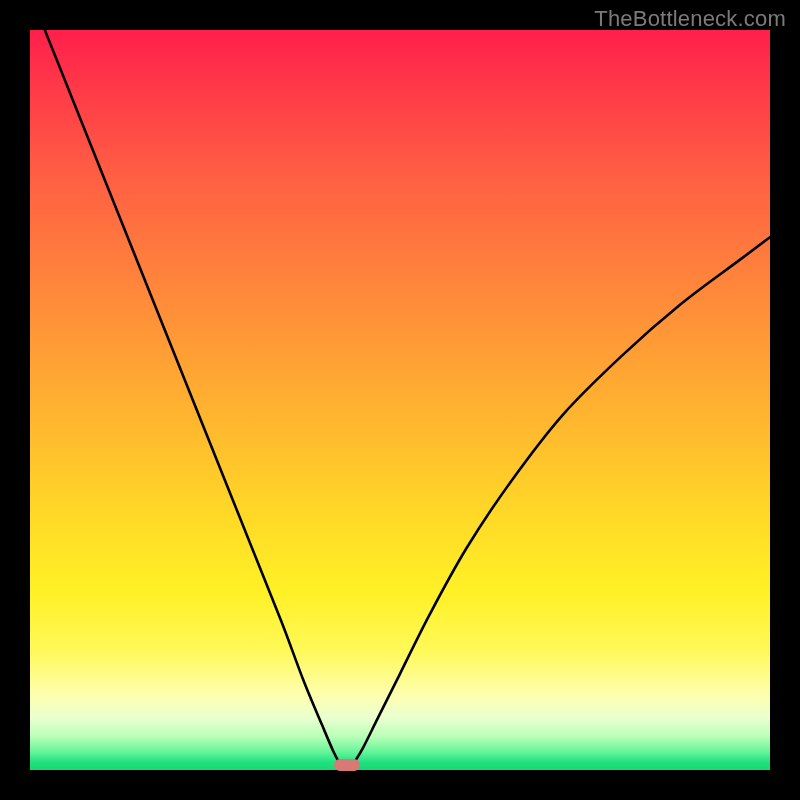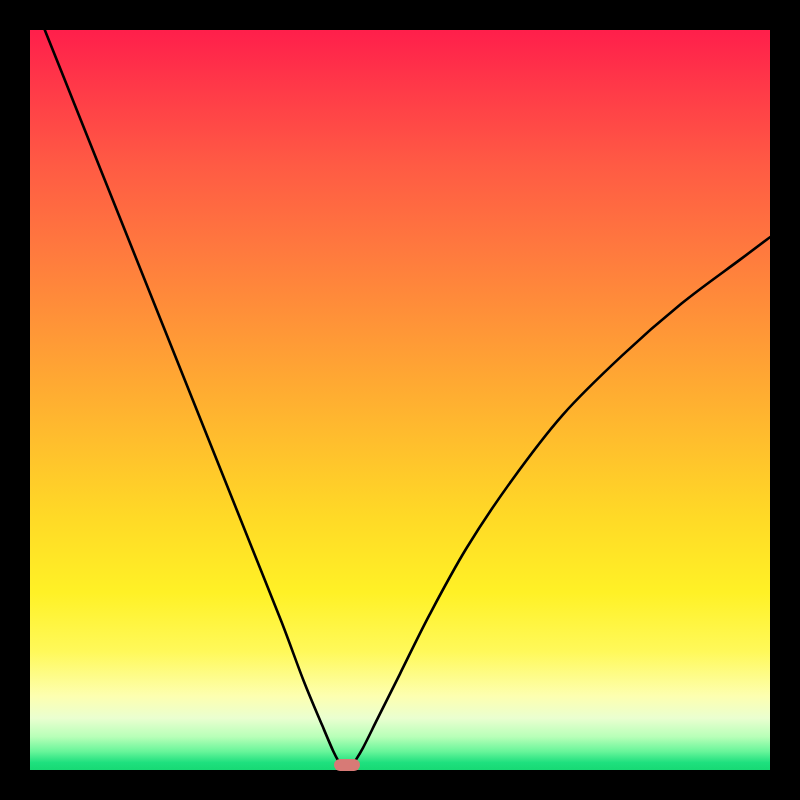--- a/index.html
+++ b/index.html
@@ -65,20 +65,21 @@
     border-radius: 6px;
     background: #d77a76;
     transform: translate(-50%, -50%);
   }
 </style>
 </head>
 <body>
 
 <div class="frame">
 
+  <div class="watermark">TheBottleneck.com</div>
 
   <div class="plot-area">
 
     <svg class="curve" viewBox="0 0 740 740" preserveAspectRatio="none">
       <path d="M 14.80 0.00 C 19.73 12.33, 34.53 49.33, 44.40 74.00 C 54.27 98.67, 64.13 123.33, 74.00 148.00 C 83.87 172.67, 93.73 197.33, 103.60 222.00 C 113.47 246.67, 123.33 271.33, 133.20 296.00 C 143.07 320.67, 152.93 345.33, 162.80 370.00 C 172.67 394.67, 182.53 419.33, 192.40 444.00 C 202.27 468.67, 212.13 493.33, 222.00 518.00 C 231.87 542.67, 242.97 569.80, 251.60 592.00 C 260.23 614.20, 267.02 633.93, 273.80 651.20 C 280.58 668.47, 287.37 683.88, 292.30 695.60 C 297.23 707.32, 300.56 715.33, 303.40 721.50 C 306.24 727.67, 308.33 730.75, 309.32 732.60" id="path-left" fill="none" stroke="#000" stroke-width="2.6" stroke-linecap="round"></path>
       <path d="M 324.12 732.60 C 325.60 730.13, 329.05 725.20, 333.00 717.80 C 336.95 710.40, 341.63 700.53, 347.80 688.20 C 353.97 675.87, 361.37 661.07, 370.00 643.80 C 378.63 626.53, 388.50 605.57, 399.60 584.60 C 410.70 563.63, 423.03 540.20, 436.60 518.00 C 450.17 495.80, 464.97 473.60, 481.00 451.40 C 497.03 429.20, 514.30 405.77, 532.80 384.80 C 551.30 363.83, 572.27 344.10, 592.00 325.60 C 611.73 307.10, 631.47 289.83, 651.20 273.80 C 670.93 257.77, 695.60 240.50, 710.40 229.40 C 725.20 218.30, 735.07 210.90, 740.00 207.20" id="path-right" fill="none" stroke="#000" stroke-width="2.6" stroke-linecap="round"></path>
     </svg>
 
     <div class="marker" id="min-marker" style="left: 316.72px; top: 734.82px; background: rgb(215, 122, 118);"></div>
 

